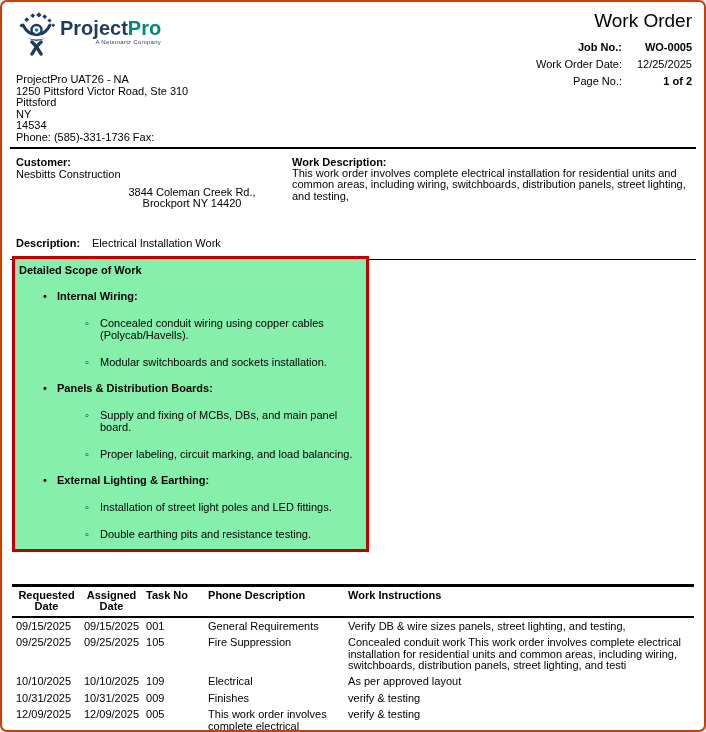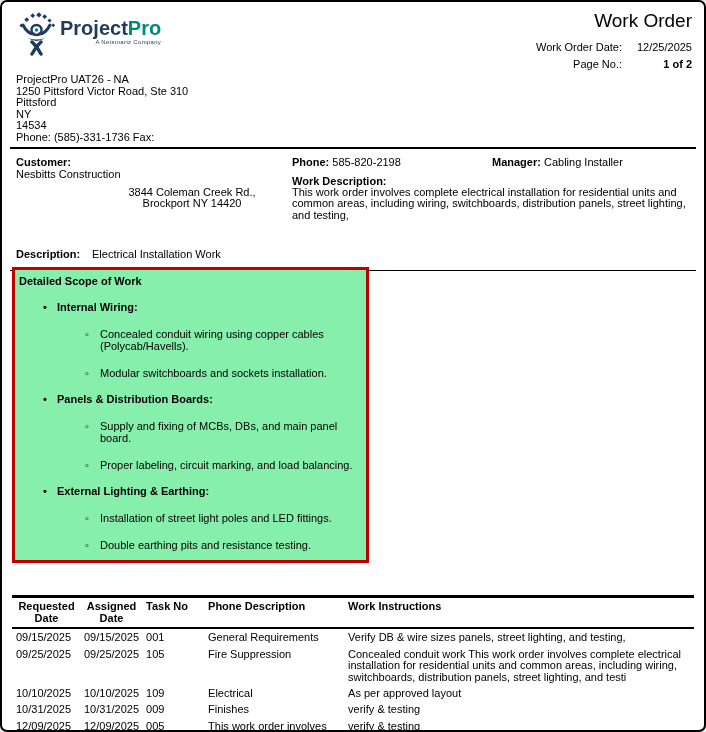--- a/index.html
+++ b/index.html
@@ -1,21 +1,21 @@
 <!DOCTYPE html>
 <html><head>
 <meta charset="utf-8">
 <style>
   html,body{margin:0;padding:0;background:#e8e8e8;}
   .page{
     position:relative;
     width:706px;height:732px;
     box-sizing:border-box;
     background:#fff;
-    border:2px solid #000000;
+    border:2px solid #c2410c;
     border-radius:7px;
     font-family:"Liberation Sans",sans-serif;
     font-size:11px;color:#000;
     overflow:hidden;
   }
   
   .top{position:relative;height:64px;}
   .logo{position:absolute;left:14px;top:8px;display:flex;align-items:flex-start;}
   .logo svg{display:block;}
   .logo-text{margin-left:2px;margin-top:8px;}
@@ -99,20 +99,24 @@
         </svg>
       </span>
       <div class="logo-text">
         <div class="logo-name"><span class="lp">Project</span><span class="lpro">Pro</span></div>
         <div class="tagline">A Netsmartz Company</div>
       </div>
     </div>
     <div class="hdr-right">
       <div class="doc-title">Work Order</div>
       <div class="kv">
+        <span class="k bold">Job No.:</span>
+        <span class="v bold">WO-0005</span>
+      </div>
+      <div class="kv">
         <span class="k">Work Order Date:</span>
         <span class="v">12/25/2025</span>
       </div>
       <div class="kv">
         <span class="k">Page No.:</span>
         <span class="v bold">1 of 2</span>
       </div>
     </div>
   </div>
 
@@ -132,24 +136,20 @@
       <div class="crow">
         <span class="lbl">Customer:</span>
         <span>Nesbitts Construction</span>
       </div>
       <div class="site-addr">
         <div>3844 Coleman Creek Rd.,</div>
         <div>Brockport NY 14420</div>
       </div>
     </div>
     <div class="info-right">
-      <div class="prow">
-        <span class="ph"><span class="bold">Phone:</span> <span>585-820-2198</span></span>
-        <span><span class="bold">Manager:</span> <span>Cabling Installer</span></span>
-      </div>
       <div class="wd-label">Work Description:</div>
       <div class="wd-text">This work order involves complete electrical installation for residential units and common areas, including wiring, switchboards, distribution panels, street lighting, and testing,</div>
     </div>
   </div>
 
   <div class="desc-row">
     <span class="lbl">Description:</span>
     <span>Electrical Installation Work</span>
   </div>
 

